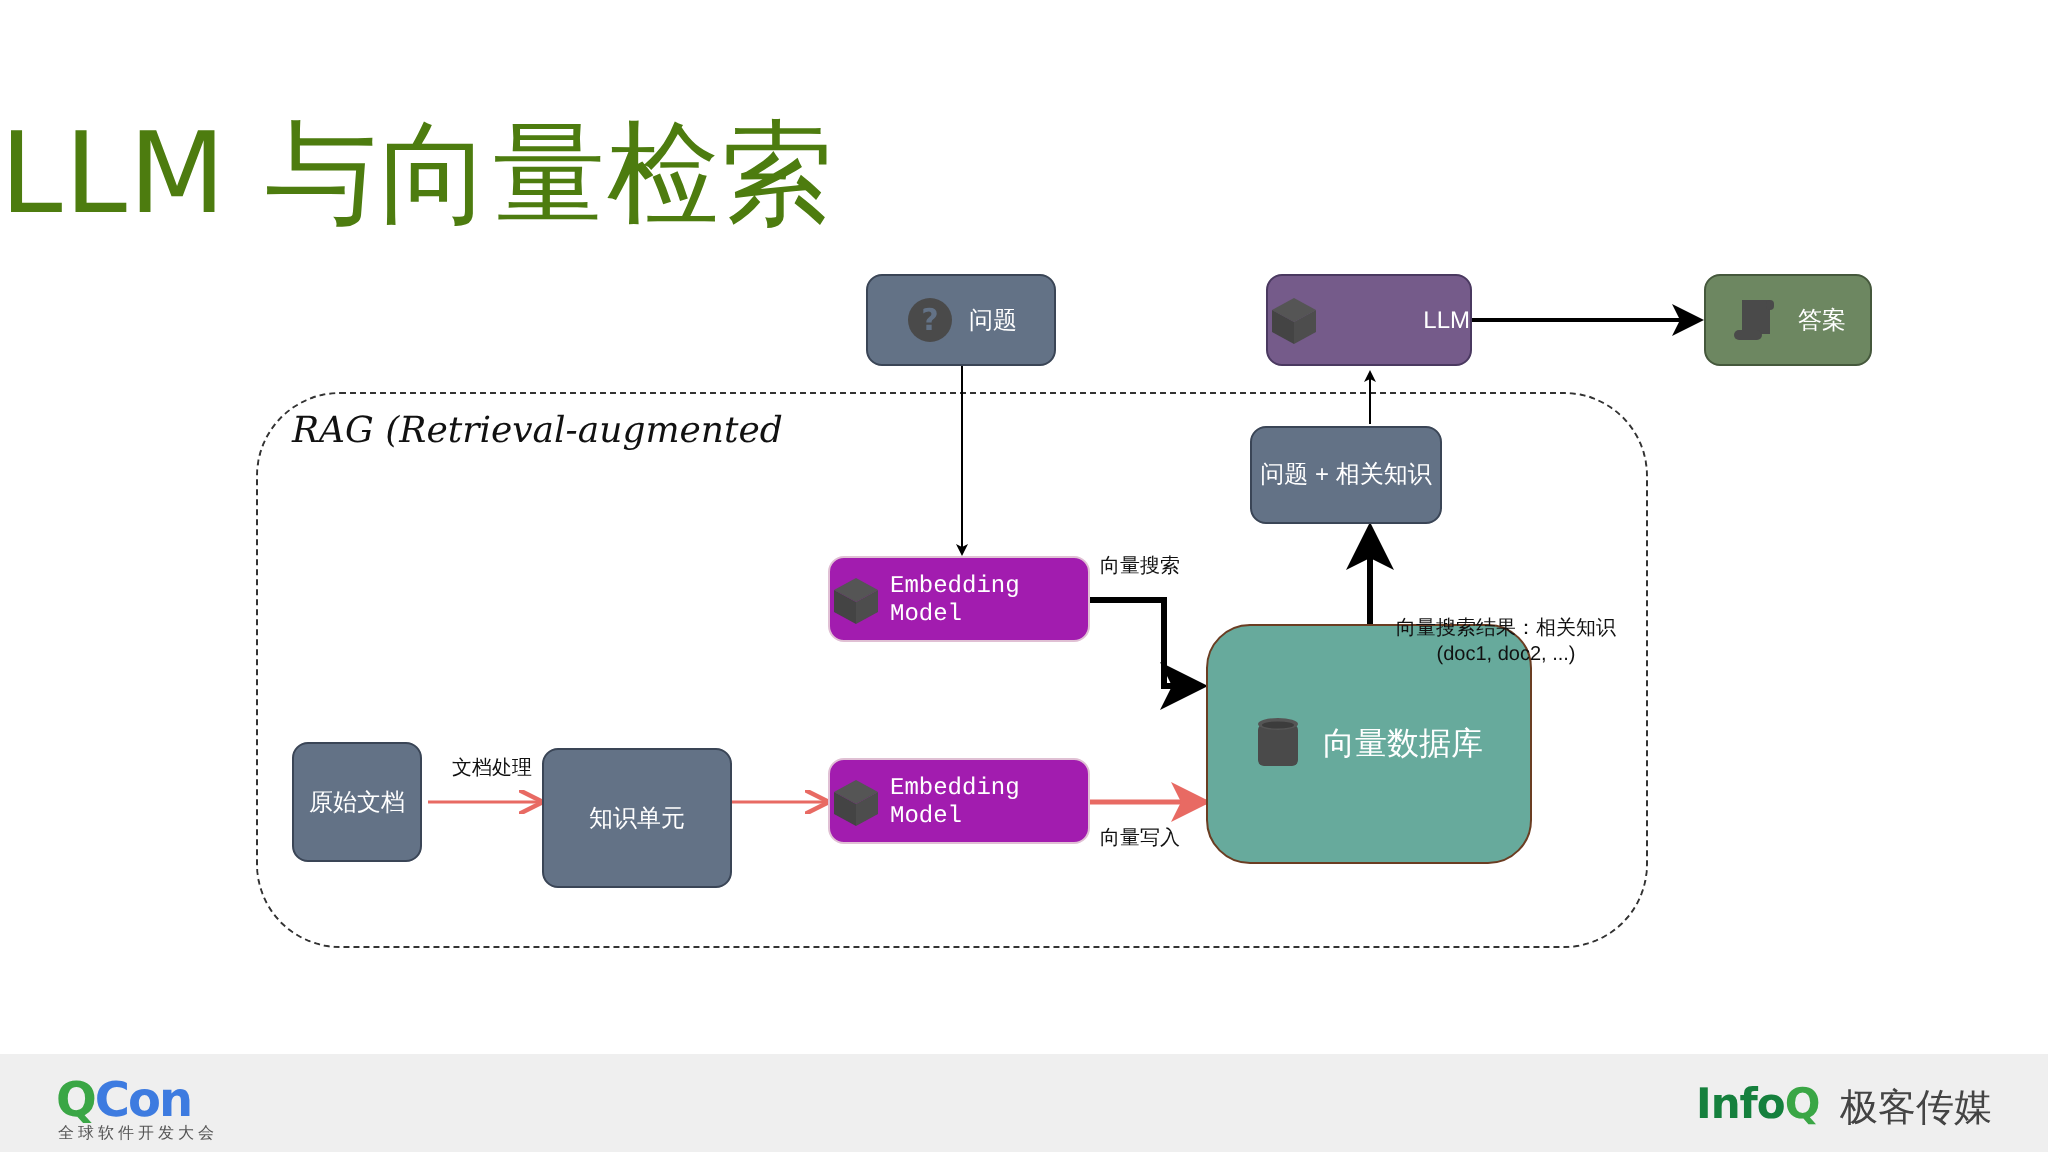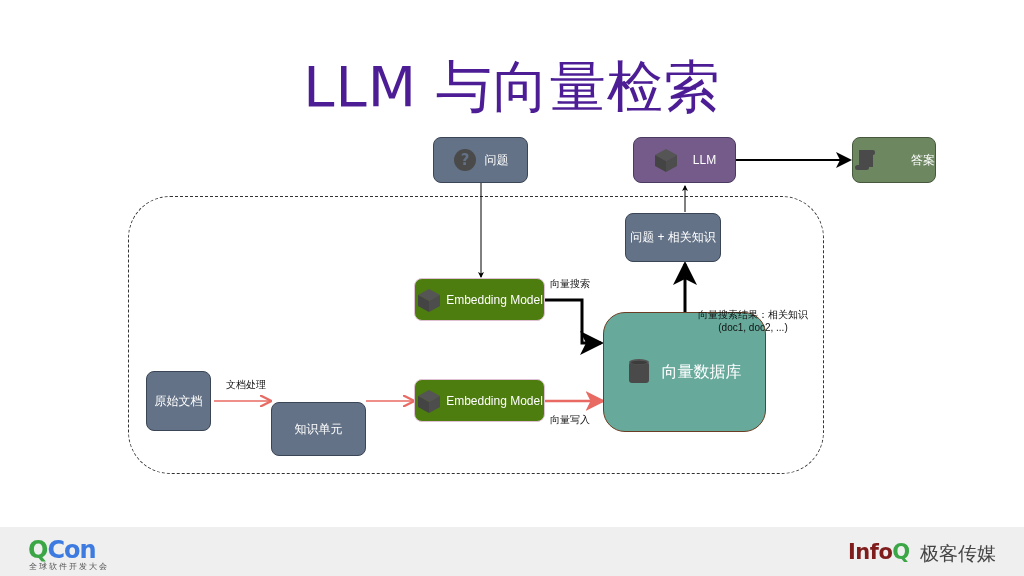--- a/index.html
+++ b/index.html
@@ -1,44 +1,45 @@
 <!DOCTYPE html>
 <html><head>
 <meta charset="utf-8">
 <style>
   html,body{margin:0;padding:0;}
   body{width:1024px;height:576px;position:relative;background:#ffffff;overflow:hidden;font-family:"Liberation Sans","DejaVu Sans",sans-serif;}
-  .title{position:absolute;left:0;top:50px;width:1024px;text-align:center;font-size:56px;color:#4c1d95;letter-spacing:1px;font-family:"DejaVu Sans",sans-serif;}
+  .title{position:absolute;left:0;top:50px;width:1024px;font-size:56px;color:#4d7c0f;letter-spacing:1px;font-family:"DejaVu Sans",sans-serif;}
   .rag-box{position:absolute;left:128px;top:196px;width:696px;height:278px;border:1.5px dashed #333;border-radius:42px;box-sizing:border-box;}
   .rag-label{position:absolute;left:146px;top:204px;font-size:18px;font-style:italic;color:#111;font-family:"DejaVu Serif",serif;line-height:23px;}
   .rag-label .l2{display:block;padding-left:64px;}
   .node{position:absolute;border-radius:8px;box-sizing:border-box;color:#fff;display:flex;align-items:center;justify-content:center;font-size:12px;gap:8px;}
   .slate{background:#637286;border:1px solid #3a4556;}
-  .purple{background:#755b8a;border:1px solid #4a3960;}
+  .purple{background:#755b8a;border:1px solid #4a3960;justify-content:space-between;}
   .green{background:#6d8761;border:1px solid #45583c;}
-  .pink{background:#4d7c0f;border:1px solid #e0c0d4;}
+  .pink{background:#a21caf;border:1px solid #e0c0d4;font-family:Liberation Mono, monospace;}
   .teal{background:#67aa9c;border:1.5px solid #6b3d22;border-radius:22px;font-size:16px;}
   .elabel{position:absolute;font-size:10px;color:#111;line-height:13px;}
   .footer{position:absolute;left:0;top:527px;width:1024px;height:49px;background:#efefef;}
   .qcon{position:absolute;left:28px;top:536px;font-size:24px;font-weight:bold;letter-spacing:-1px;font-family:"DejaVu Sans",sans-serif;}
   .qcon .q{color:#3aa645;} .qcon .c{color:#3d7be0;}
   .qcon-sub{position:absolute;left:29px;top:561px;font-size:8px;color:#555;letter-spacing:2px;}
   .infoq{position:absolute;left:848px;top:540px;font-size:21px;font-weight:bold;font-family:"DejaVu Sans",sans-serif;letter-spacing:-0.5px;}
-  .infoq .i{color:#7f1d1d;} .infoq .q{color:#3aa645;}
+  .infoq .i{color:#15803d;} .infoq .q{color:#3aa645;}
   .geek{position:absolute;left:920px;top:541px;font-size:19px;color:#444;}
   svg.lines{position:absolute;left:0;top:0;}
   .ico{display:inline-flex;align-items:center;justify-content:center;}
 </style>
 </head>
 <body>
 
 <div class="title">LLM 与向量检索</div>
 
 <div class="rag-box"></div>
 <div class="rag-label">
+  <span>RAG (Retrieval-augmented</span>
 </div>
 
 <svg class="lines" width="1024" height="576">
   <defs>
     <marker id="ab" markerWidth="8" markerHeight="8" refX="7" refY="4" orient="auto">
         <path d="M0,0 L8,4 L0,8 L2,4 z" fill="#000"></path>
       </marker>
     <marker id="abs" markerWidth="6" markerHeight="6" refX="5" refY="3" orient="auto">
         <path d="M0,0 L6,3 L0,6 L1.5,3 z" fill="#000"></path>
       </marker>
@@ -73,21 +74,21 @@
   <span class="ico">
     <svg width="26" height="26" viewBox="0 0 26 26">
         <path d="M13 2 L24 8 L13 14 L2 8 z" fill="#555"></path>
         <path d="M2 8 L13 14 L13 25 L2 19 z" fill="#444"></path>
         <path d="M24 8 L13 14 L13 25 L24 19 z" fill="#4d4d4d"></path>
       </svg>
   </span>
   <span style="margin-left:6px">LLM</span>
 </div>
 
-<div class="node green" style="left:852px;top:137px;width:84px;height:46px;justify-content:space-between;">
+<div class="node green" style="left:852px;top:137px;width:84px;height:46px;">
   <span class="ico">
     <svg width="26" height="26" viewBox="0 0 26 26">
         <rect x="6" y="3" width="14" height="17" fill="#4a4a4a"></rect>
         <rect x="18" y="3" width="4" height="5" rx="2" fill="#4a4a4a"></rect>
         <rect x="2" y="18" width="14" height="5" rx="2.5" fill="#4a4a4a"></rect>
       </svg>
   </span>
   <span>答案</span>
 </div>
 
@@ -114,21 +115,21 @@
         <path d="M24 8 L13 14 L13 25 L24 19 z" fill="#4d4d4d"></path>
       </svg>
   </span>
   <span>Embedding Model</span>
 </div>
 
 <div class="node slate" style="left:146px;top:371px;width:65px;height:60px;">
   <span>原始文档</span>
 </div>
 
-<div class="node slate" style="left:271px;top:374px;width:95px;height:54px;margin-top:28px;">
+<div class="node slate" style="left:271px;top:374px;width:95px;height:70px;">
   <span>知识单元</span>
 </div>
 
 <div class="node teal" style="left:603px;top:312px;width:163px;height:120px;gap:12px;">
   <span class="ico">
     <svg width="22" height="28" viewBox="0 0 22 28">
         <rect x="1" y="4" width="20" height="21" rx="3" fill="#4a4a4a"></rect>
         <ellipse cx="11" cy="4" rx="10" ry="3" fill="#555"></ellipse>
         <ellipse cx="11" cy="4.5" rx="8" ry="1.8" fill="#3c3c3c"></ellipse>
       </svg>

